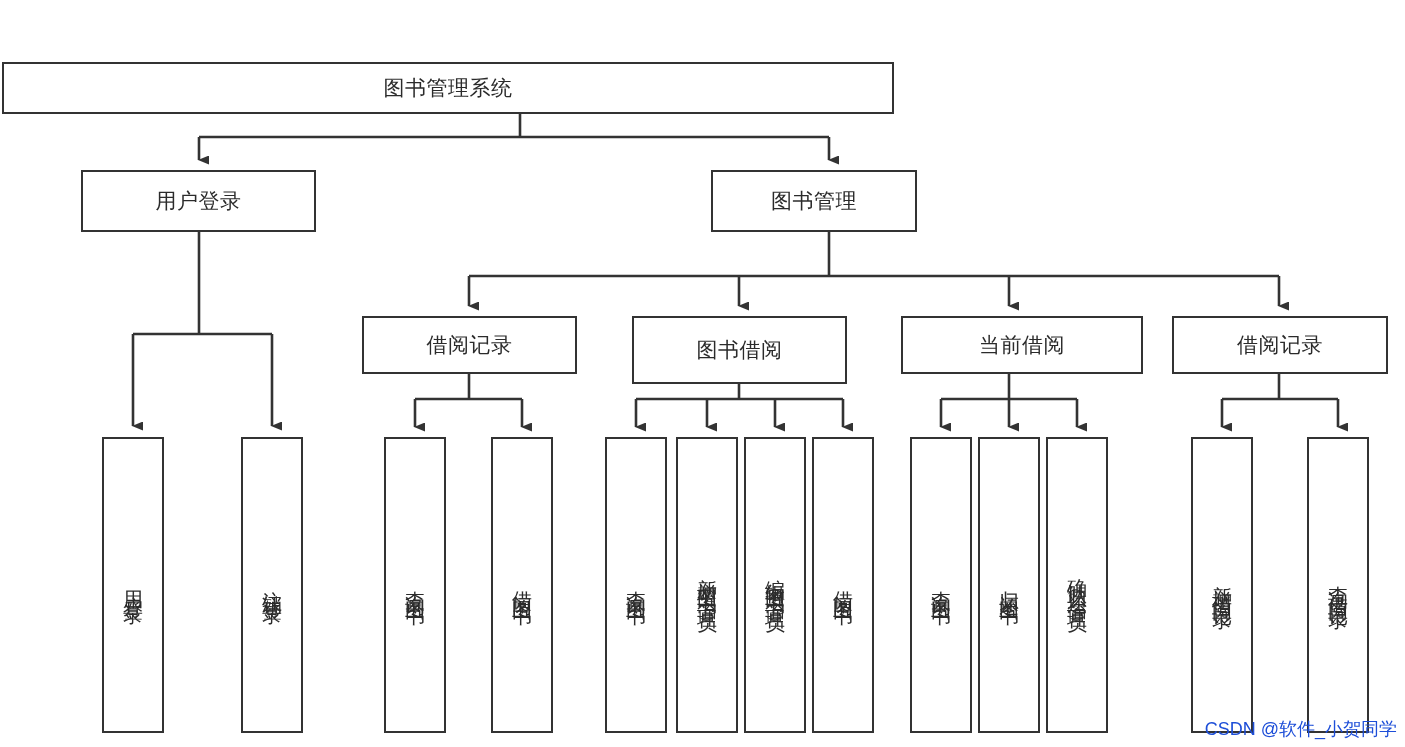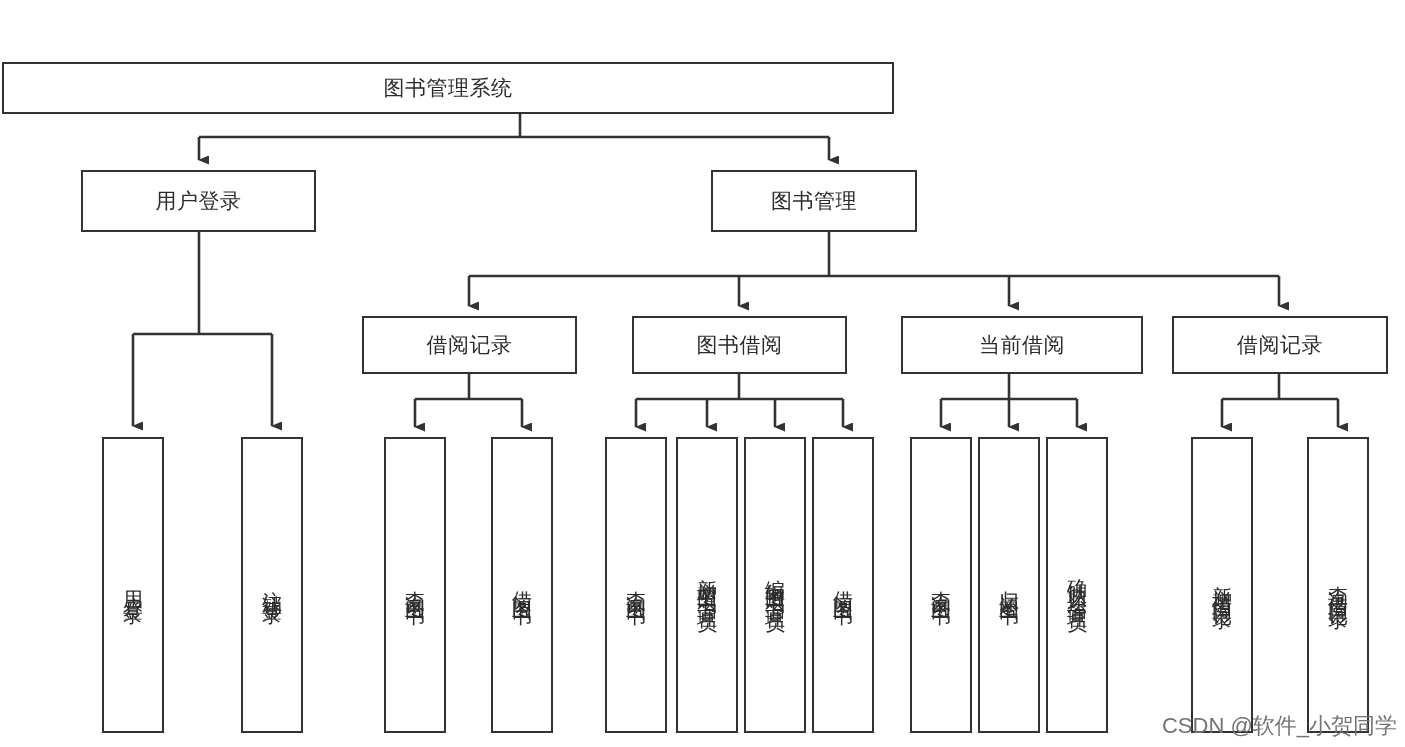--- a/index.html
+++ b/index.html
@@ -48,22 +48,22 @@
     writing-mode: vertical-rl;
     text-orientation: upright;
     letter-spacing: 5px;
     line-height: 1.05;
     white-space: nowrap;
   }
   .watermark {
     position: absolute;
     right: 8px;
     bottom: 6px;
-    font-size: 22px;
-    color: #737373;
+    font-size: 18px;
+    color: #1d4ed8;
     white-space: nowrap;
     pointer-events: none;
   }
 </style>
 </head>
 <body>
 
 <div id="diagram-root">
 
   <svg id="diagram-svg" viewBox="0 0 1405 747" xmlns="http://www.w3.org/2000/svg">
@@ -123,21 +123,21 @@
   <div class="node-box" style="left:81px; top:170px; width:235px; height:62px;">
     <span class="node-label-h">用户登录</span>
   </div>
   <div class="node-box" style="left:711px; top:170px; width:206px; height:62px;">
     <span class="node-label-h">图书管理</span>
   </div>
 
   <div class="node-box" style="left:362px; top:316px; width:215px; height:58px;">
     <span class="node-label-h">借阅记录</span>
   </div>
-  <div class="node-box" style="left:632px; top:316px; width:215px; height:58px;">
+  <div class="node-box" style="left:632px; top:316px; width:215px; height:68px;">
     <span class="node-label-h">图书借阅</span>
   </div>
   <div class="node-box" style="left:901px; top:316px; width:242px; height:58px;">
     <span class="node-label-h">当前借阅</span>
   </div>
   <div class="node-box" style="left:1172px; top:316px; width:216px; height:58px;">
     <span class="node-label-h">借阅记录</span>
   </div>
 
   <div class="node-box" style="left:102px; top:437px; width:62px; height:296px;">

